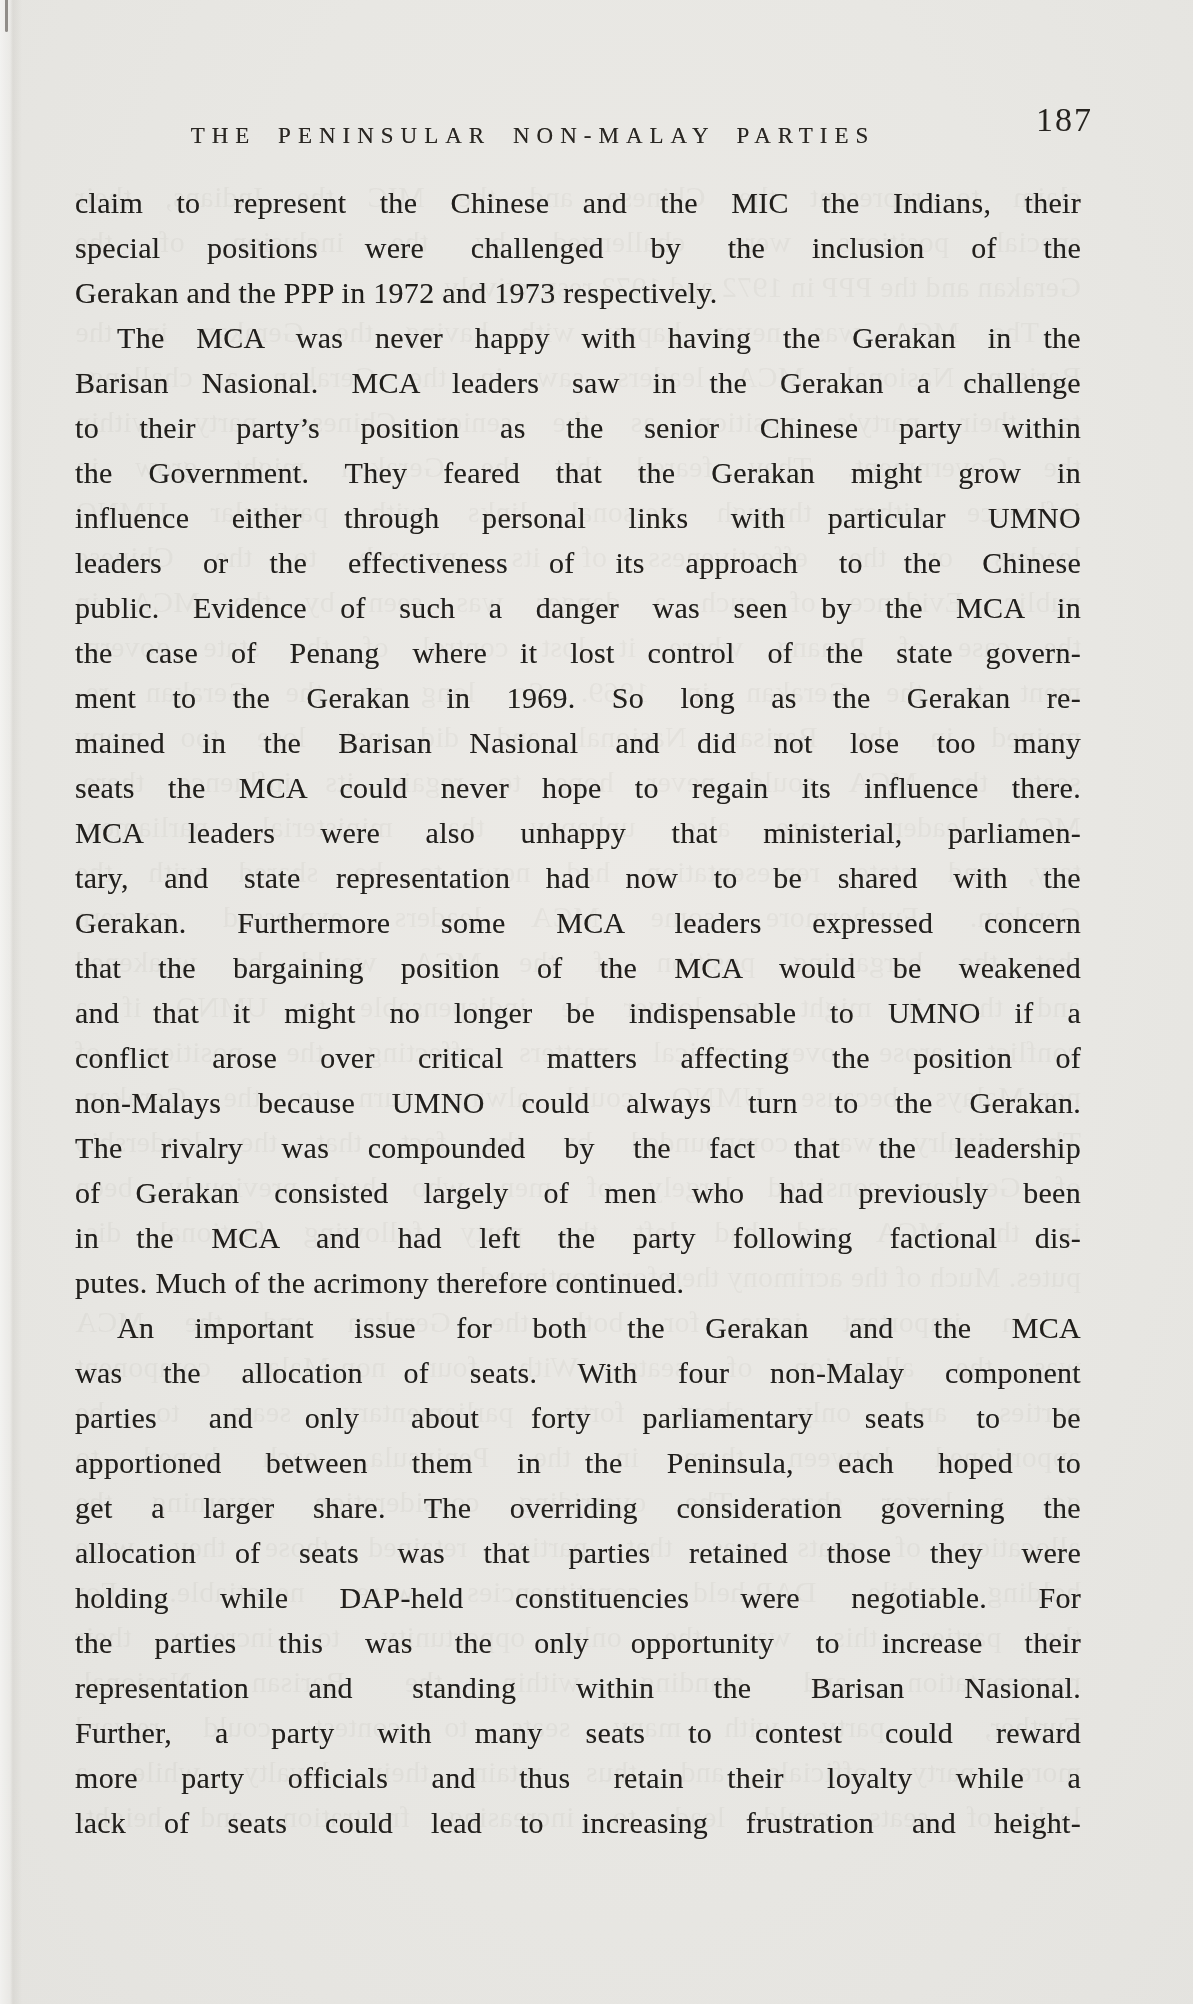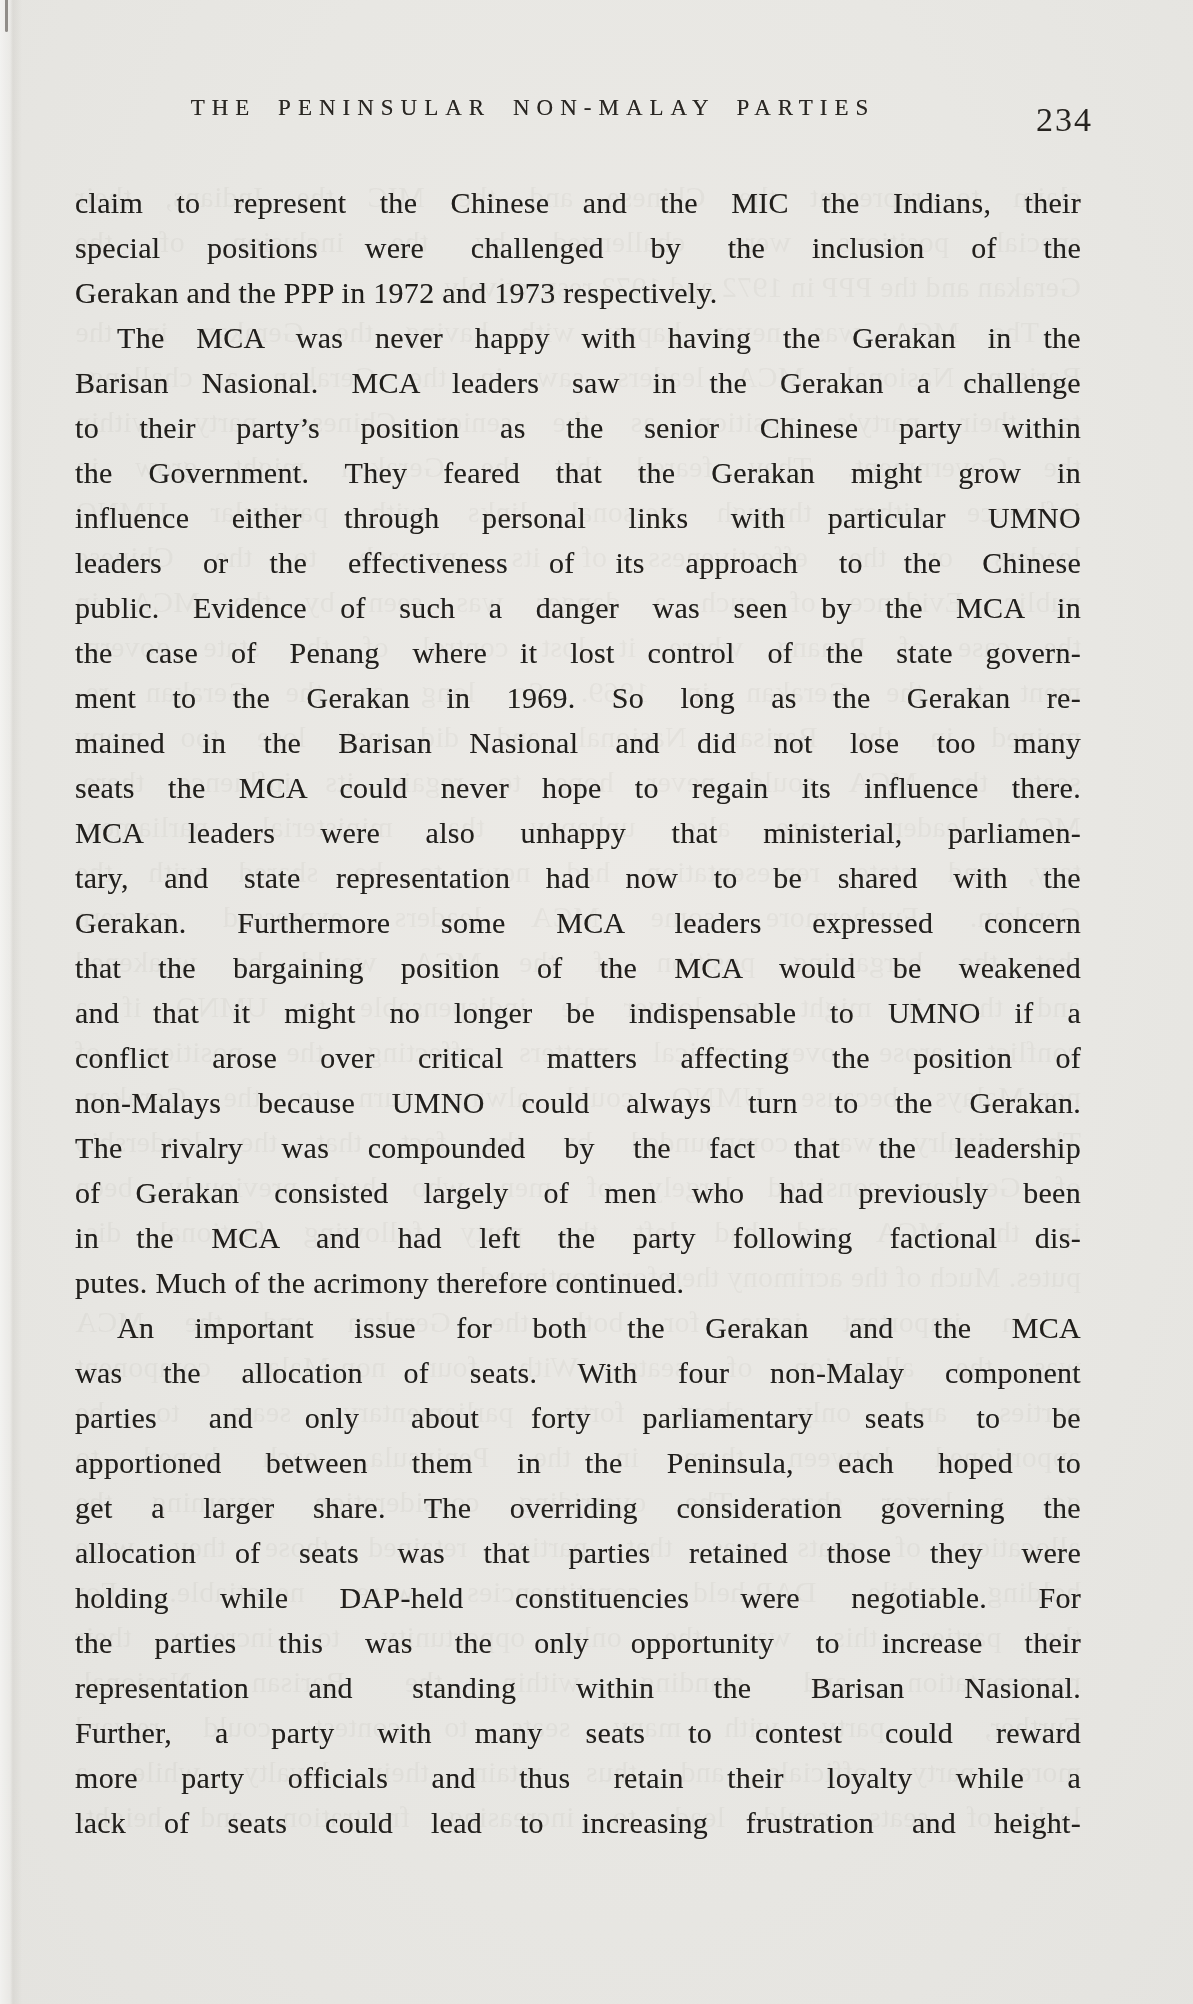--- a/index.html
+++ b/index.html
@@ -43,20 +43,21 @@
   }
   .running-title {
     position: relative;
     left: -45px;
     font-size: 23px;
     letter-spacing: 7px;
     word-spacing: 9px;
     color: #2a2723;
     white-space: nowrap;
     text-shadow: 0 0 0.5px rgba(42,39,35,0.55);
+    margin-top: 28px;
   }
   .page-number {
     position: absolute;
     right: -12px;
     bottom: -2px;
     font-size: 34px;
     letter-spacing: 2px;
     color: #26231f;
   }
   .text-block {
@@ -107,21 +108,21 @@
 </style>
 </head>
 <body>
 
 <div class="page">
   <div class="scan-edge-mark"></div>
 
   <div class="content">
     <div class="running-head">
       <span class="running-title">THE PENINSULAR NON-MALAY PARTIES</span>
-      <span class="page-number">234</span>
+      <span class="page-number">187</span>
     </div>
   </div>
 
   <main class="text-block" id="text-block">
       <div class="para">
         <div class="line">claim to represent the Chinese and the MIC the Indians, their</div>
         <div class="line">special positions were challenged by the inclusion of the</div>
         <div class="line last">Gerakan and the PPP in 1972 and 1973 respectively.</div>
       </div>
       <div class="para">

